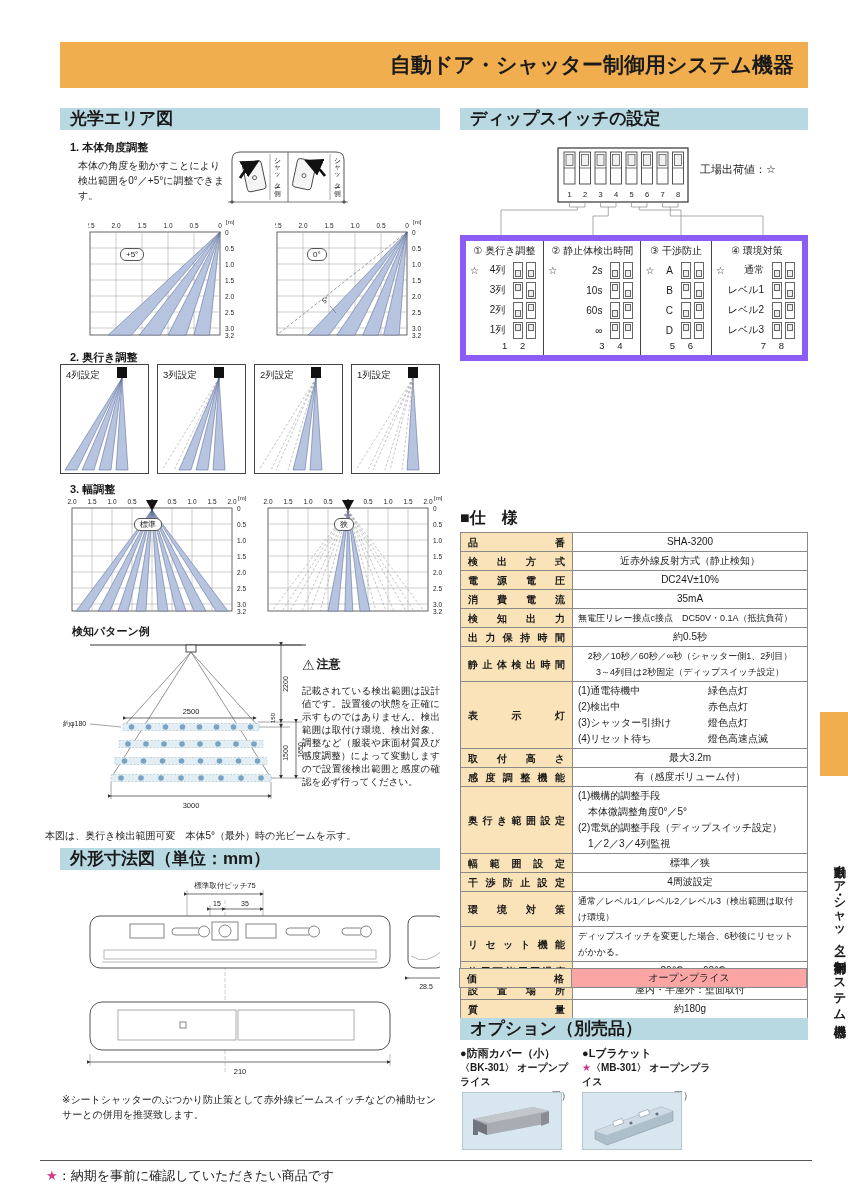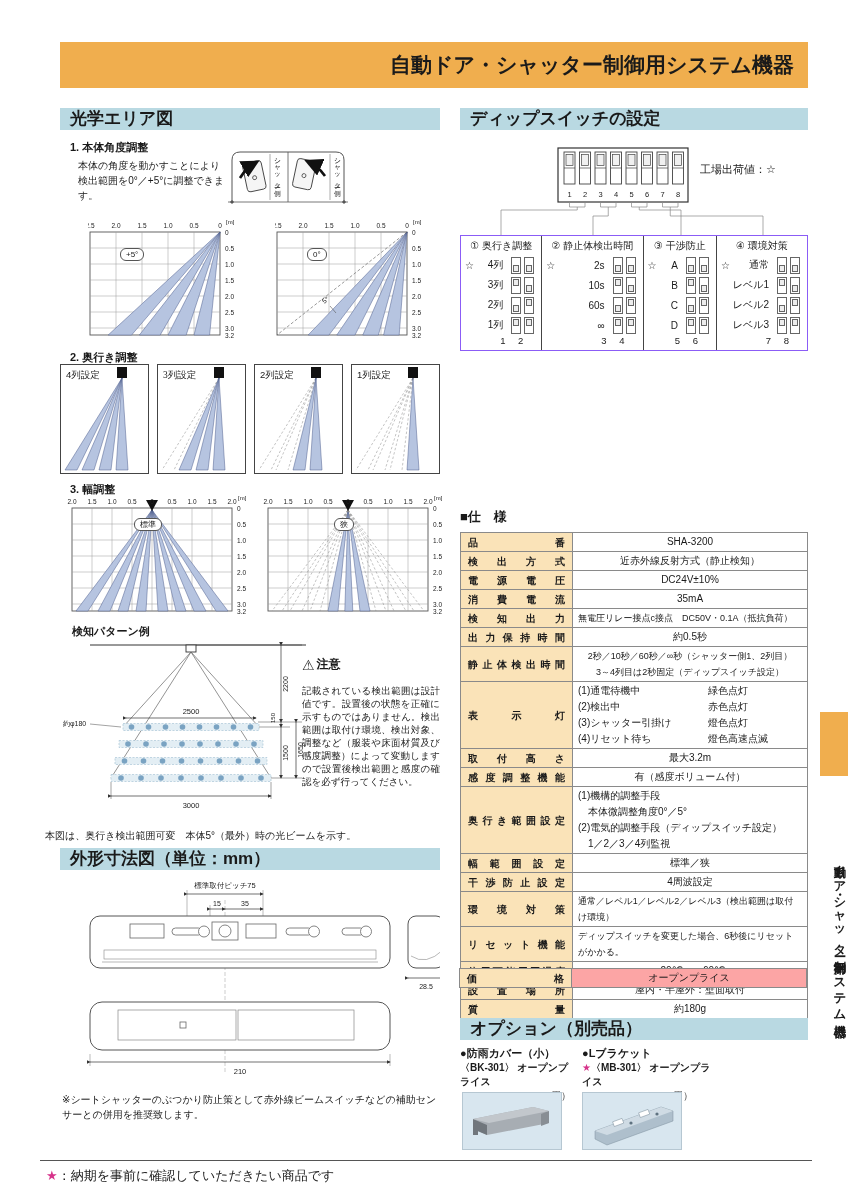--- a/index.html
+++ b/index.html
@@ -15,21 +15,21 @@
   .sec{height:22px;background:var(--lblue);font-size:17px;font-weight:bold;line-height:22px;padding-left:10px;}
   .h3{font-size:11px;font-weight:bold;}
   .body-txt{font-size:10px;line-height:15px;}
   .pill{position:absolute;border:1px solid #555;border-radius:6px;background:#fff;font-size:8px;
         line-height:11px;padding:0 5px;}
   .vtext{writing-mode:vertical-rl;text-orientation:upright;}
   .chart-wrap{position:absolute;}
   .dbox{position:absolute;width:89px;height:110px;border:1px solid #444;background:#fff;}
   .dbox .lbl{position:absolute;left:5px;top:4px;font-size:9.5px;}
   
-  #dipTable{left:460px;top:235px;width:348px;border:1px solid #8b5cf6;display:flex;background:#fff;}
+  #dipTable{left:460px;top:235px;width:348px;border:6px solid #8b5cf6;display:flex;background:#fff;}
   .dip-col{border-right:1px solid #444;display:flex;flex-direction:column;}
   .dip-col:last-child{border-right:none;}
   .dip-h{font-size:10px;text-align:center;padding:3px 0 2px;}
   .dip-r{display:flex;align-items:center;height:20px;padding:0 7px 0 4px;}
   .d-star{width:13px;font-size:10px;}
   .d-label{flex:1;text-align:right;padding-right:5px;font-size:10px;white-space:nowrap;}
   .dip-p{height:15px;font-size:9.5px;text-align:right;padding-right:13px;letter-spacing:5px;}
   .sw{width:10px;height:17px;border:1px solid #666;position:relative;margin-left:3px;background:#fff;flex:none;}
   .sw i{position:absolute;left:1px;width:6px;height:7px;border:1px solid #666;background:#ededed;display:block;}
   .sw.up i{top:1px;} .sw.down i{bottom:1px;}
@@ -188,21 +188,21 @@
   <div class="abs h3" style="left:70px;top:350px;">2. 奥行き調整</div>
   <div class="dbox" style="left:60px;top:364px;">
     <span class="lbl">4列設定</span>
     <svg id="dep0" width="87" height="108" viewBox="0 0 87 108">
         <rect x="56" y="2" width="10" height="11" fill="#111"></rect>
         <polygon points="61,13 4,105 16,105" fill="#b6c4e0" stroke="#4f5f8f" stroke-width="0.5"></polygon>
         <polygon points="61,13 21,105 33,105" fill="#b6c4e0" stroke="#4f5f8f" stroke-width="0.5"></polygon>
         <polygon points="61,13 38,105 50,105" fill="#b6c4e0" stroke="#4f5f8f" stroke-width="0.5"></polygon>
         <polygon points="61,13 55,105 67,105" fill="#b6c4e0" stroke="#4f5f8f" stroke-width="0.5"></polygon>
       </svg></div>
-  <div class="dbox" style="left:157px;top:364px;font-family:Liberation Serif, serif;">
+  <div class="dbox" style="left:157px;top:364px;">
     <span class="lbl">3列設定</span>
     <svg id="dep1" width="87" height="108" viewBox="0 0 87 108">
         <rect x="56" y="2" width="10" height="11" fill="#111"></rect>
         <line x1="61" y1="13" x2="4" y2="105" stroke="#888" stroke-width="0.5" stroke-dasharray="2.5,2"></line>
         <line x1="61" y1="13" x2="16" y2="105" stroke="#888" stroke-width="0.5" stroke-dasharray="2.5,2"></line>
         <polygon points="61,13 21,105 33,105" fill="#b6c4e0" stroke="#4f5f8f" stroke-width="0.5"></polygon>
         <polygon points="61,13 38,105 50,105" fill="#b6c4e0" stroke="#4f5f8f" stroke-width="0.5"></polygon>
         <polygon points="61,13 55,105 67,105" fill="#b6c4e0" stroke="#4f5f8f" stroke-width="0.5"></polygon>
       </svg></div>
   <div class="dbox" style="left:254px;top:364px;">
@@ -695,21 +695,21 @@
             <i></i>
           </span>
           <span class="sw up">
             <i></i>
           </span>
         </div>
         <div class="dip-p">7 8</div>
       </div>
     </div>
 
-  <div class="abs" style="left:460px;top:508px;font-size:13px;font-weight:bold;">■仕　様</div>
+  <div class="abs" style="left:460px;top:508px;font-size:16px;font-weight:bold;">■仕　様</div>
   <div class="abs" id="specTable">
       <div class="spec-row">
         <div class="spec-label">
           <span>品番</span>
         </div>
         <div class="spec-val">SHA-3200</div>
       </div>
       <div class="spec-row">
         <div class="spec-label">
           <span>検出方式</span>

